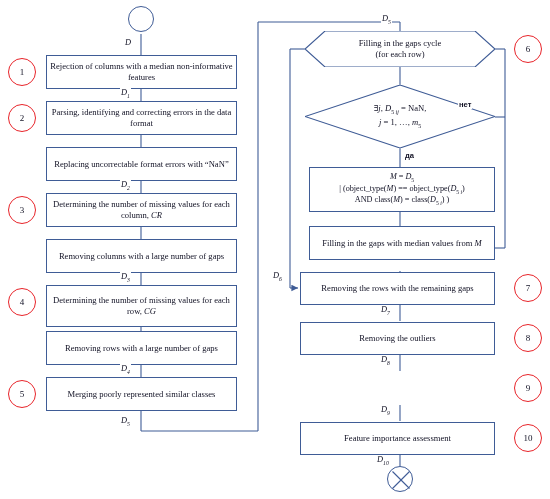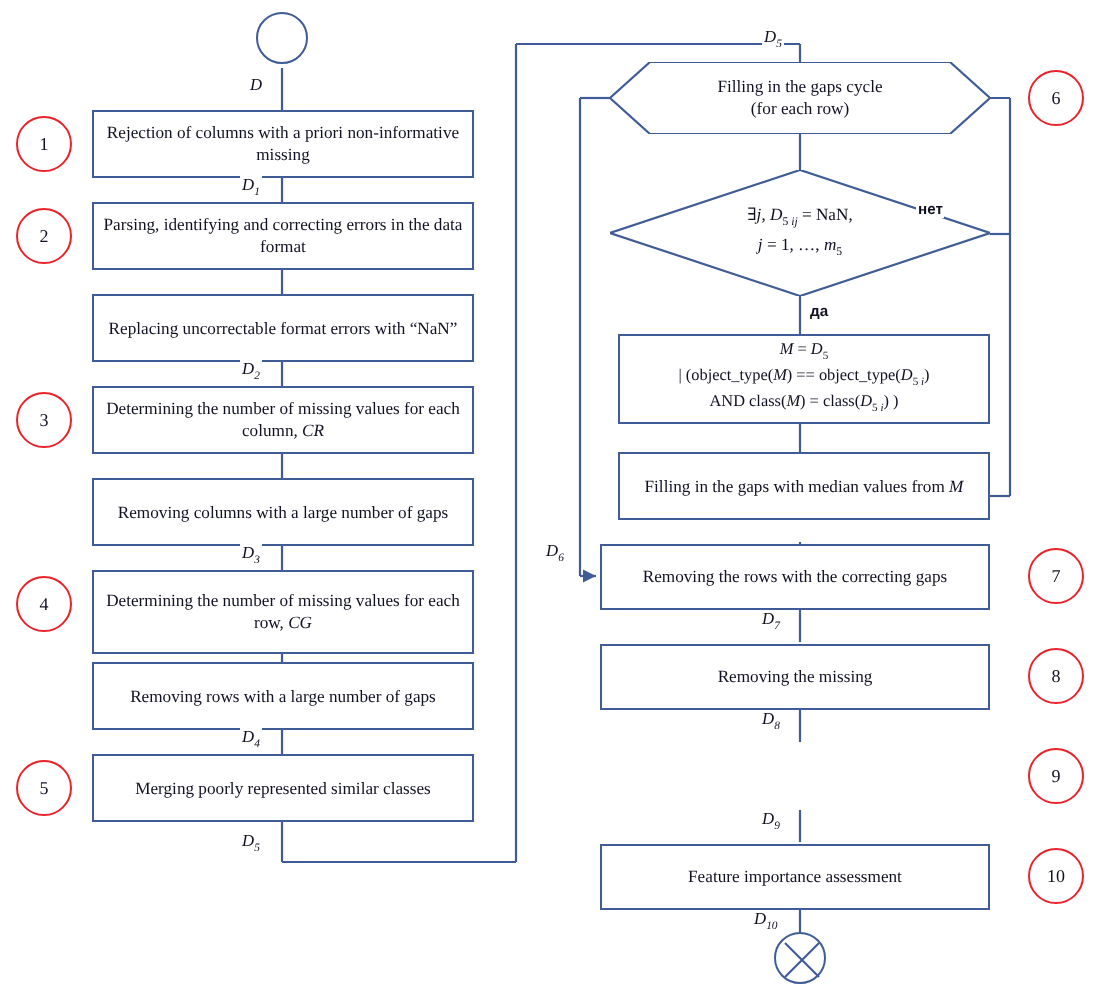--- a/index.html
+++ b/index.html
@@ -87,21 +87,21 @@
   <div class="term" style="left:128px;top:6px;width:26px;height:26px;"></div>
 
   <div class="term" style="left:387px;top:466px;width:26px;height:26px;">
     <svg width="26" height="26" viewBox="0 0 26 26">
       <line x1="4.5" y1="4.5" x2="21.5" y2="21.5" stroke="#3f5c96" stroke-width="1.1"></line>
       <line x1="21.5" y1="4.5" x2="4.5" y2="21.5" stroke="#3f5c96" stroke-width="1.1"></line>
     </svg>
   </div>
 
   <div class="node" style="left:46px;top:55px;width:191px;height:34px;">
-    <span class="lbl">Rejection of columns with a priori non-informative missing</span>
+    <span class="lbl">Rejection of columns with a median non-informative features</span>
   </div>
   <div class="node" style="left:46px;top:101px;width:191px;height:34px;">
     <span class="lbl">Parsing, identifying and correcting errors in the data format</span>
   </div>
   <div class="node" style="left:46px;top:147px;width:191px;height:34px;">
     <span class="lbl">Replacing uncorrectable format errors with “NaN”</span>
   </div>
   <div class="node" style="left:46px;top:239px;width:191px;height:34px;">
     <span class="lbl">Removing columns with a large number of gaps</span>
   </div>
@@ -157,24 +157,24 @@
 
   <div class="node formula" style="left:309px;top:167px;width:186px;height:45px;">
     <span class="lbl"><span class="it">M</span> = <span class="it">D</span><sub>5</sub><br>| (object_type(<span class="it">M</span>) == object_type(<span class="it">D</span><sub>5 <span class="it">i</span></sub>)<br>AND class(<span class="it">M</span>) = class(<span class="it">D</span><sub>5 <span class="it">i</span></sub>) )</span>
   </div>
 
   <div class="node" style="left:309px;top:226px;width:186px;height:34px;">
     <span class="lbl">Filling in the gaps with median values from <span class="it">M</span></span>
   </div>
 
   <div class="node" style="left:300px;top:272px;width:195px;height:33px;">
-    <span class="lbl">Removing the rows with the correcting gaps</span>
+    <span class="lbl">Removing the rows with the remaining gaps</span>
   </div>
   <div class="node" style="left:300px;top:322px;width:195px;height:33px;">
-    <span class="lbl">Removing the missing</span>
+    <span class="lbl">Removing the outliers</span>
   </div>
   <div class="node" style="left:300px;top:422px;width:195px;height:33px;align-items:center;">
     <span class="lbl">Feature importance assessment</span>
   </div>
 
   <div class="circ" style="left:514px;top:35px;">
     <span>6</span>
     </div>
   <div class="circ" style="left:514px;top:274px;">
     <span>7</span>

